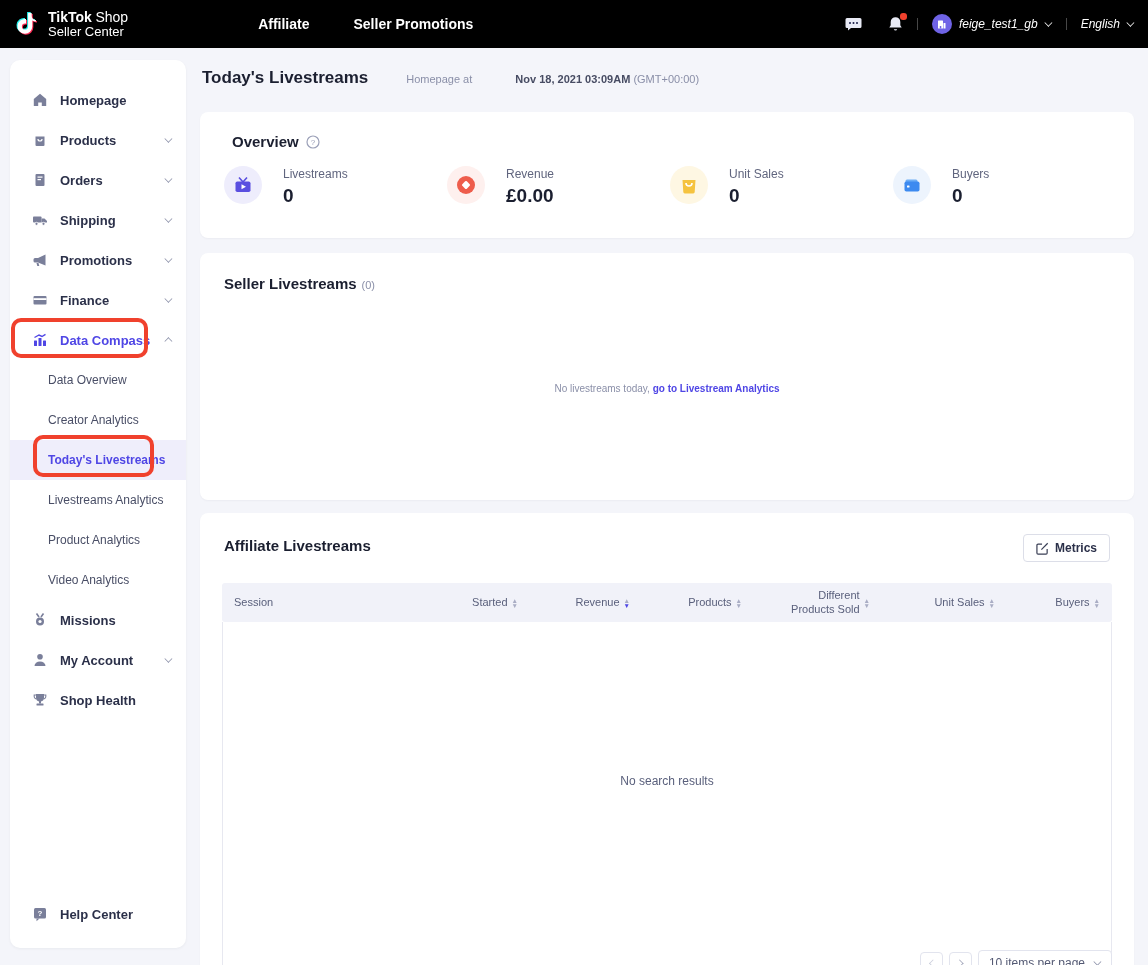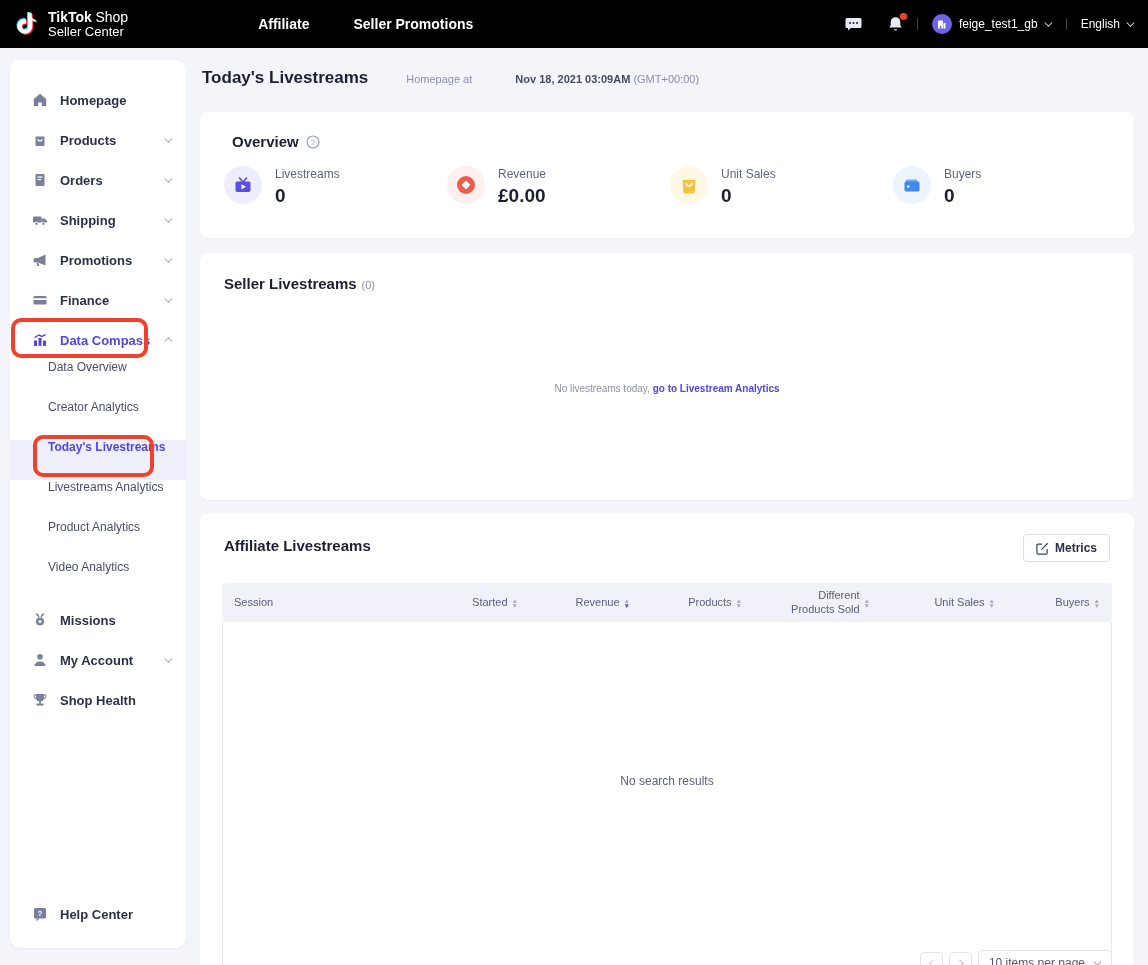--- a/index.html
+++ b/index.html
@@ -11,21 +11,21 @@
   .topbar { position:absolute; left:0; top:0; width:1148px; height:48px;
             background:#000000; display:flex; align-items:center; z-index:20; }
   .logo { display:flex; align-items:center; margin-left:14px; cursor:pointer; }
   .logo-note { position:relative; width:26px; height:30px; margin-right:8px; }
   .logo-text { color:#fff; line-height:14px; font-size:13px; }
   .logo-text .l1 b { font-weight:700; font-size:14px; }
   .logo-text .l1 span { font-weight:400; font-size:14px; }
   .logo-text .l2 { font-weight:400; }
   .top-nav { display:flex; gap:44px; margin-left:130px; }
   .top-nav a { color:#fff; font-size:14px; font-weight:700; text-decoration:none; cursor:pointer; }
-  .topbar-right { position:absolute; right:14px; top:0; height:48px; display:flex; align-items:center; }
+  .topbar-right { position:absolute; right:14px; top:0; height:48px; display:flex; align-items:center;font-style:italic; }
   .tb-icon { position:relative; cursor:pointer; display:flex; align-items:center; }
   .tb-dot { position:absolute; top:-3px; right:-4px; width:7px; height:7px; border-radius:3px; background:#F0412D; }
   .tb-sep { width:1px; height:12px; background:rgba(255,255,255,.28); margin:0 14px; }
   .avatar { width:20px; height:20px; border-radius:50%; background:#6F63E6; display:flex;
             align-items:center; justify-content:center; margin-right:7px; }
   .tb-user, .tb-lang { display:flex; align-items:center; color:#fff; font-size:12px; cursor:pointer; }
 
   
   .chev { display:inline-block; width:8px; height:8px; position:relative; }
   .chev::before { content:""; position:absolute; left:1px; top:0; width:6px; height:6px;
@@ -37,21 +37,21 @@
   .chev.small { transform:scale(.8); }
 
   
   .sidebar { position:absolute; left:10px; top:60px; width:176px; height:888px; background:#fff;
              border-radius:10px; box-shadow:0 1px 3px rgba(27,31,48,.05); padding-top:20px; z-index:5; }
   .side-item { height:40px; display:flex; align-items:center; padding:0 14px 0 22px;
                font-size:13px; font-weight:700; color:#2B3049; cursor:pointer; }
   .side-item .s-ico { width:16px; height:16px; margin-right:12px; flex:0 0 16px; display:flex; }
   .side-item .s-chev { margin-left:auto; color:#8A8FA8; }
   .side-item.active { color:#4F46E5; }
-  .sub-item { height:40px; display:flex; align-items:flex-start; padding-left:38px;
+  .sub-item { height:40px; display:flex; align-items:center; padding-left:38px;
               font-size:12px; font-weight:400; color:#494E66; cursor:pointer; }
   .sub-item.active { background:#EFEEFB; color:#4F46E5; font-weight:700; }
   .help-item { position:absolute; left:0; bottom:14px; width:100%; }
 
   
   .anno { position:absolute; border:4px solid #F0412D; border-radius:10px; z-index:40; pointer-events:none; }
   .anno1 { left:11px; top:318px; width:137px; height:40px; }
   .anno2 { left:33px; top:435px; width:121px; height:42px; }
 
   
@@ -63,21 +63,21 @@
 
   .card { position:absolute; left:0; width:934px; background:#fff; border-radius:8px;
           box-shadow:0 1px 2px rgba(27,31,48,.04); }
   .card-overview { top:64px; height:126px; }
   .card-seller { top:205px; height:247px; }
   .card-affiliate { top:465px; height:470px; }
 
   .ov-title-row { display:flex; align-items:center; gap:7px; padding:21px 0 0 32px; }
   .ov-title { font-size:15px; font-weight:700; color:#1B1F30; }
   .metrics-row { display:flex; padding:14px 0 0 24px; }
-  .metric { width:223px; display:flex; align-items:flex-start; }
+  .metric { width:223px; display:flex; align-items:flex-start;gap:8px; }
   .m-circle { width:38px; height:38px; border-radius:50%; display:flex; align-items:center;
               justify-content:center; margin-right:13px; margin-top:2px; }
   .m-label { font-size:12px; color:#60657E; }
   .m-value { font-size:19px; font-weight:700; color:#1B1F30; margin-top:3px; }
 
   .sec-title-row { display:flex; align-items:baseline; padding:22px 0 0 24px; }
   .sec-title { font-size:15px; font-weight:700; color:#1B1F30; }
   .sec-count { font-size:11px; color:#8A8FA8; margin-left:5px; }
   .empty-center { position:absolute; left:0; top:130px; width:100%; text-align:center;
                   font-size:10px; color:#8A8FA8; }

